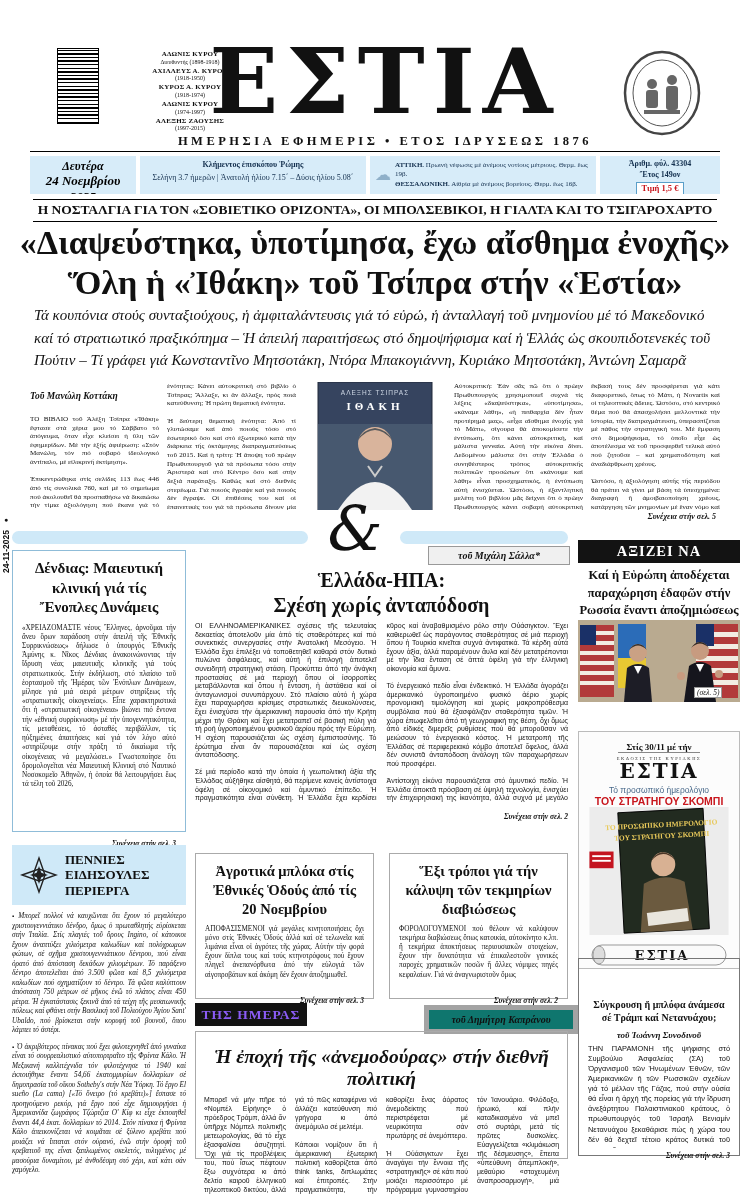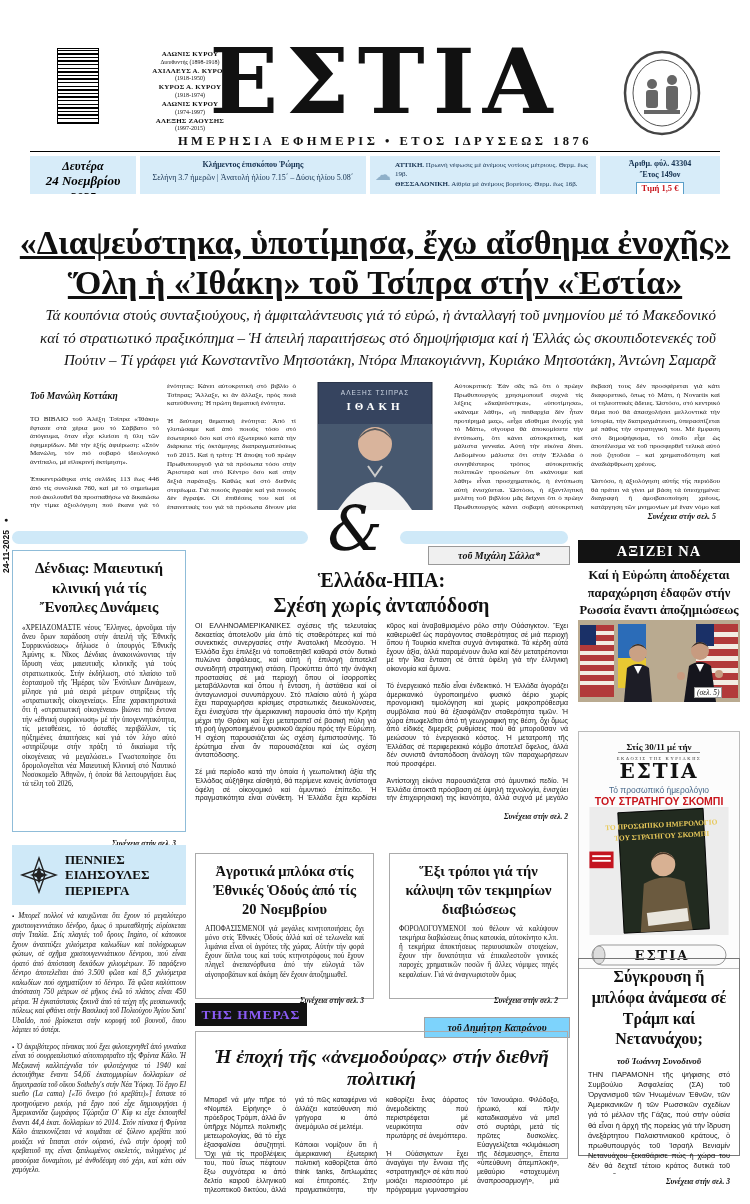--- a/index.html
+++ b/index.html
@@ -34,22 +34,22 @@
   .cloud { font-size:16px; color:#8fb0c9; line-height:1; }
   .ib-issue { width:120px; text-align:center; font-size:8px; font-weight:bold; line-height:1.35; }
   .price-box { display:inline-block; border:1px solid #5a9fc9; background:#fff; color:#c8161d;
                font-size:8.5px; font-weight:bold; padding:0 5px; margin-top:1px; }
 
   
   .kicker-wrap { position:absolute; left:33px; top:199px; width:684px; border-top:1px solid #000;
                  border-bottom:1px solid #000; padding:2px 0 3px; text-align:center;
                  font-weight:bold; font-size:13.5px; }
   .headline { position:absolute; left:18px; top:223px; width:714px; text-align:center;
-              font-weight:bold; font-size:34px; line-height:1.18;text-decoration:underline; }
-  .deck { position:absolute; left:34px; top:304px; width:682px; text-align:right;
+              font-weight:bold; font-size:34px; line-height:1.18; }
+  .deck { position:absolute; left:34px; top:304px; width:682px; text-align:left;
           font-style:italic; font-size:15px; line-height:1.5; }
 
   
   .lead { position:absolute; left:30px; top:382px; width:690px; height:128px; display:flex; gap:8px; }
   .lead .col { width:131px; font-size:7.1px; line-height:1.22; text-align:justify;
                overflow:hidden; white-space:pre-line; }
   .lead-byline { font-size:9.5px; font-weight:bold; font-style:italic; margin-bottom:4px; white-space:normal; }
   .bookslot { width:142px; flex:none; }
   .lead-cont { position:absolute; right:34px; top:512px; font-size:8px; font-weight:bold; font-style:italic; }
 
@@ -104,31 +104,31 @@
            background:#fcfcfc; text-align:center; box-sizing:border-box; padding-top:4px;margin-top:19px; }
   .promo-when { font-size:9px; font-weight:bold; display:inline-block; border-bottom:1px solid #888; padding:0 8px; }
   .promo-ed { font-size:4.5px; letter-spacing:1.6px; margin-top:2px; color:#333; }
   .promo-brand { font-family:"DejaVu Serif", serif; font-weight:900; font-size:20px;
                  letter-spacing:2px; line-height:1.05; }
   .promo-sub1 { font-family:"Liberation Sans", sans-serif; font-size:8.5px; color:#49698a; margin-top:3px; }
   .promo-sub2 { font-family:"Liberation Sans", sans-serif; font-size:10.5px; font-weight:bold; color:#c8161d; }
 
   .conflict { position:absolute; left:578px; top:958px; width:162px; height:198px; border:1px solid #777;
               padding:8px 9px; box-sizing:border-box; }
-  .conflict .boxtitle { font-size:16px; }
+  .conflict .boxtitle { font-size:10px;margin-top:31px; }
   .conflict-byline { text-align:center; font-style:italic; font-weight:bold; font-size:9px; margin-bottom:4px; }
   .conflict .bt { font-family:"Liberation Sans", sans-serif; font-size:7.4px; line-height:1.36; }
 
   
   .ofday-label { position:absolute; left:195px; top:1003px; width:112px; height:23px; background:#131313;
                  color:#8b5cf6; font-weight:bold; font-size:13.5px; letter-spacing:1px;
                  text-align:center; line-height:23px; }
-  .ofday-byline { position:absolute; left:424px; top:1005px; width:144px; height:19px; border:1px solid #a3a3a3;
-                  background:#7dd3fc; font-style:italic; font-weight:bold; font-size:10px;
-                  text-align:center; line-height:19px;margin-top:12px; }
+  .ofday-byline { position:absolute; left:424px; top:1005px; width:144px; height:19px; border:5px solid #a3a3a3;
+                  background:#0f766e; font-style:italic; font-weight:bold; font-size:10px;
+                  text-align:center; line-height:19px; }
   .ofday-box { position:absolute; left:195px; top:1031px; width:373px; height:128px; border:1px solid #aaa;
                padding:12px 8px; box-sizing:border-box; }
   .ofday-title { text-align:center; font-weight:bold; font-style:italic; font-size:19.5px; margin:2px 0 6px; }
   .ofday-body { column-count:4; column-gap:9px; font-family:"Liberation Sans", sans-serif; font-size:6.9px;
                 line-height:1.3; text-align:justify; height:104px; overflow:hidden; white-space:pre-line; }
   .ofday-cont { text-align:center; font-weight:bold; font-style:italic; font-size:7.5px;
                 font-family:"Liberation Sans", sans-serif; margin-top:20px; }
 
   
   .edge-date { position:absolute; left:1px; top:530px; writing-mode:vertical-rl; transform:rotate(180deg);
@@ -188,20 +188,21 @@
           <span>Αἰθρία μέ ἀνέμους βορείους. Θερμ. ἕως 16β.</span></div>
       </div>
     </div>
     <div class="ib-cell ib-issue">
       <div>Ἀριθμ. φύλ. 43304</div>
       <div>Ἔτος 149ον</div>
       <span class="price-box">Τιμή 1,5 €</span>
     </div>
   </div>
 
+  <div class="kicker-wrap">Η ΝΟΣΤΑΛΓΙΑ ΓΙΑ ΤΟΝ «ΣΟΒΙΕΤΙΚΟ ΟΡΙΖΟΝΤΑ», ΟΙ ΜΠΟΛΣΕΒΙΚΟΙ, Η ΓΙΑΛΤΑ ΚΑΙ ΤΟ ΤΣΙΓΑΡΟΧΑΡΤΟ</div>
   <div class="headline">
     <div>«Διαψεύστηκα, ὑποτίμησα, ἔχω αἴσθημα ἐνοχῆς»</div>
     <div>Ὅλη ἡ «Ἰθάκη» τοῦ Τσίπρα στήν «Ἑστία»</div>
   </div>
   <div class="deck">Τά κουπόνια στούς συνταξιούχους, ἡ ἀμφιταλάντευσις γιά τό εὐρώ, ἡ ἀνταλλαγή τοῦ μνημονίου μέ τό Μακεδονικό καί τό στρατιωτικό πραξικόπημα – Ἡ ἀπειλή παραιτήσεως στό δημοψήφισμα καί ἡ Ἑλλάς ὡς σκουπιδοτενεκές τοῦ Πούτιν – Τί γράφει γιά Κωνσταντῖνο Μητσοτάκη, Ντόρα Μπακογιάννη, Κυριάκο Μητσοτάκη, Ἀντώνη Σαμαρᾶ</div>
 
   <div class="lead">
     <div class="col">
       <div class="lead-byline">Τοῦ Μανώλη Κοττάκη</div>
       <span>ΤΟ ΒΙΒΛΙΟ τοῦ Ἀλέξη Τσίπρα «Ἰθάκη» ἔφτασε στά χέρια μου τό Σάββατο τό ἀπόγευμα, ὅταν εἶχε κλείσει ἡ ὕλη τῶν ἐφημερίδων. Μέ τήν ἑξῆς ἀφιέρωση: «Στόν Μανώλη, τόν πιό σοβαρό ἰδεολογικό ἀντίπαλο, μέ εἰλικρινῆ ἐκτίμηση».

